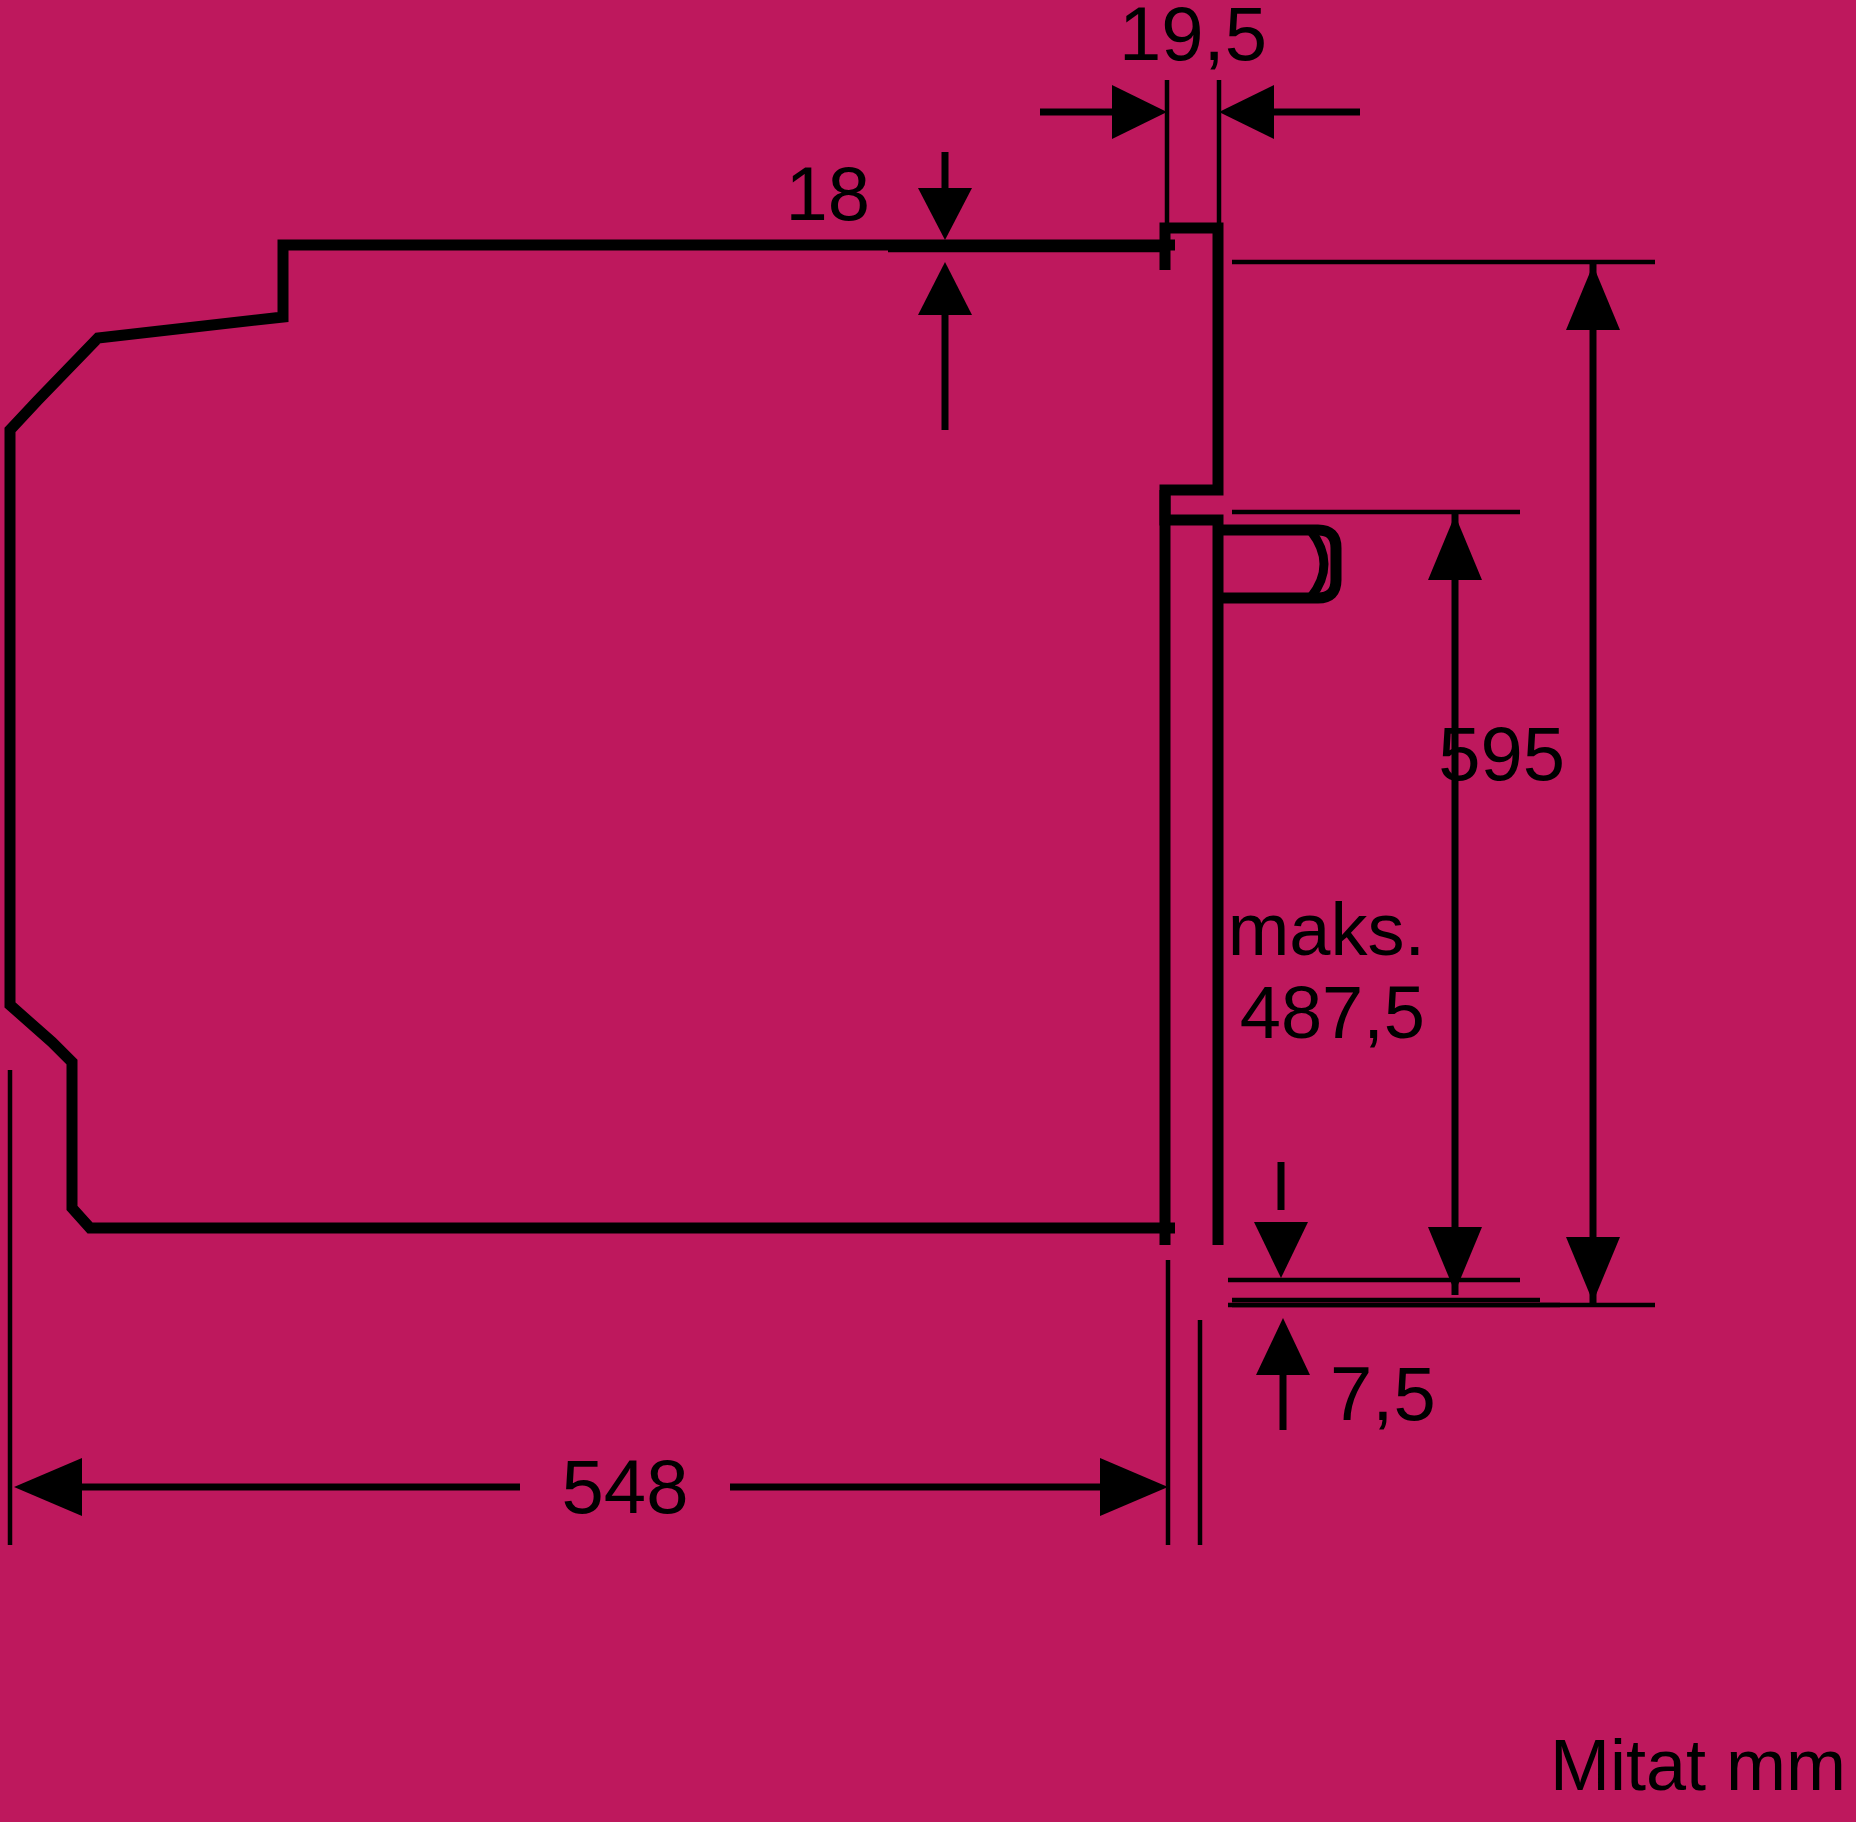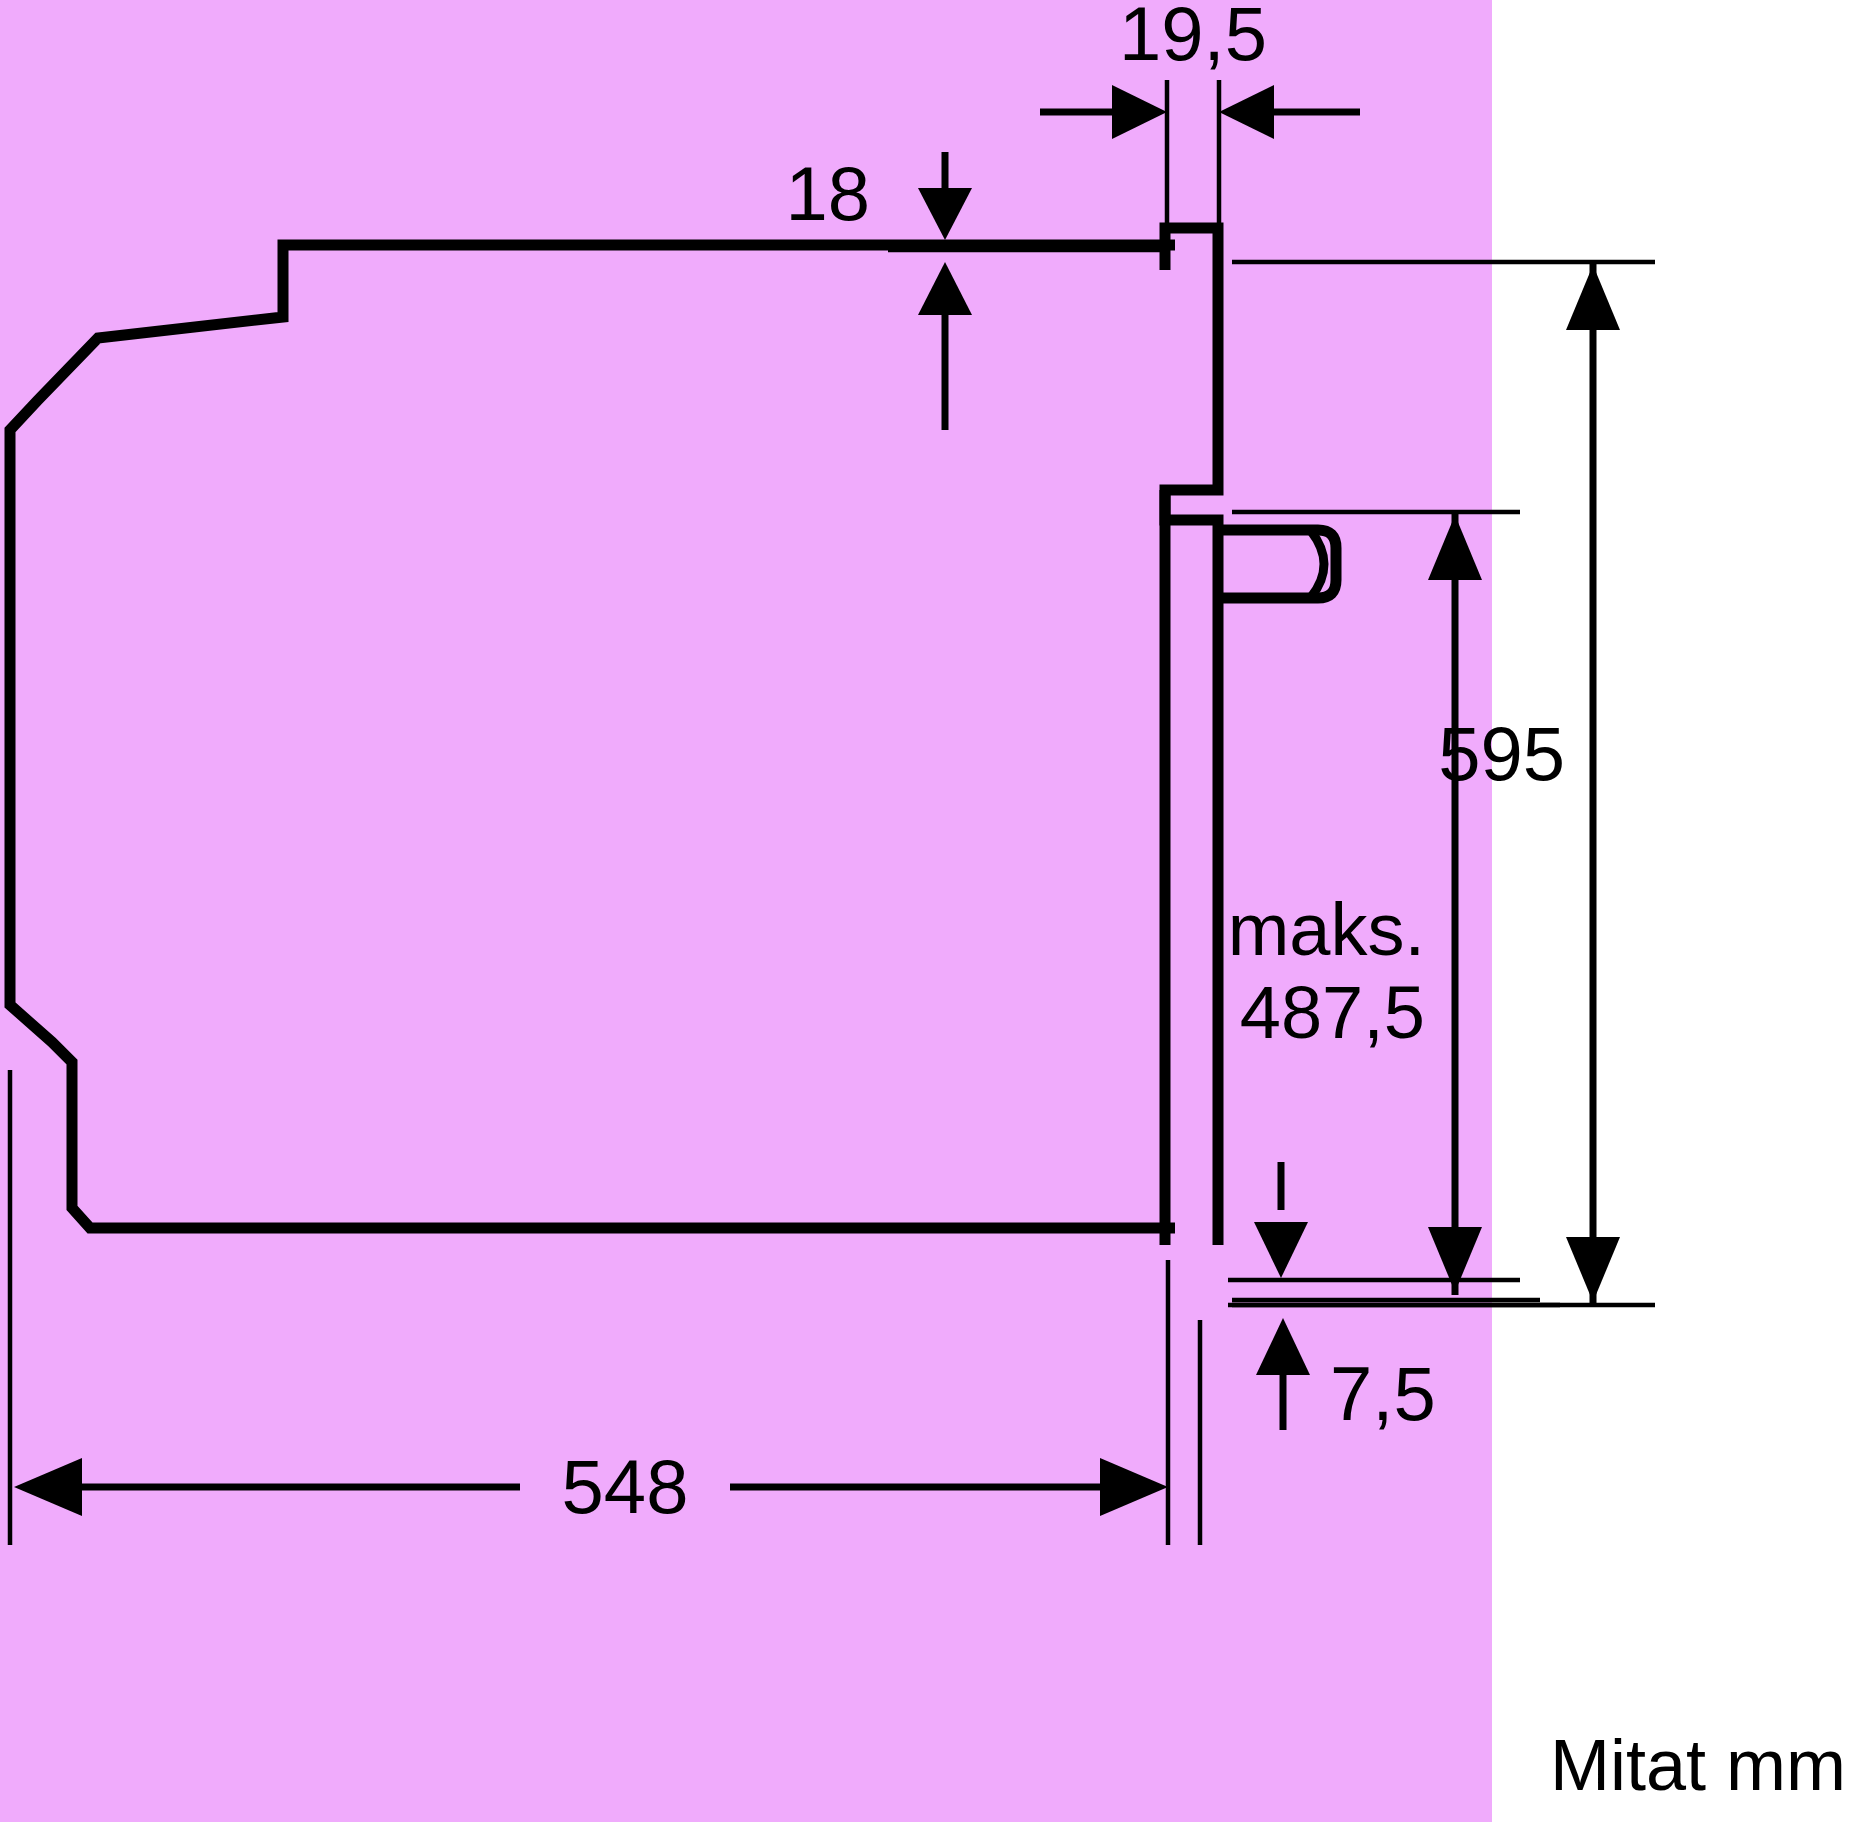--- a/index.html
+++ b/index.html
@@ -8,23 +8,23 @@
     background: #ffffff;
   }
   body {
     width: 1856px;
     height: 1822px;
     font-family: "Liberation Sans", sans-serif;
     overflow: hidden;
   }
   #drawing-root {
     position: relative;
-    width: 1492px;
+    width: 1856px;
     height: 1822px;
-    background: #f0abfc;
+    background: #be185d;
   }
   svg#technical-drawing {
     display: block;
     width: 1856px;
     height: 1822px;
   }
   .outline {
     fill: none;
     stroke: #000000;
     stroke-width: 11;

